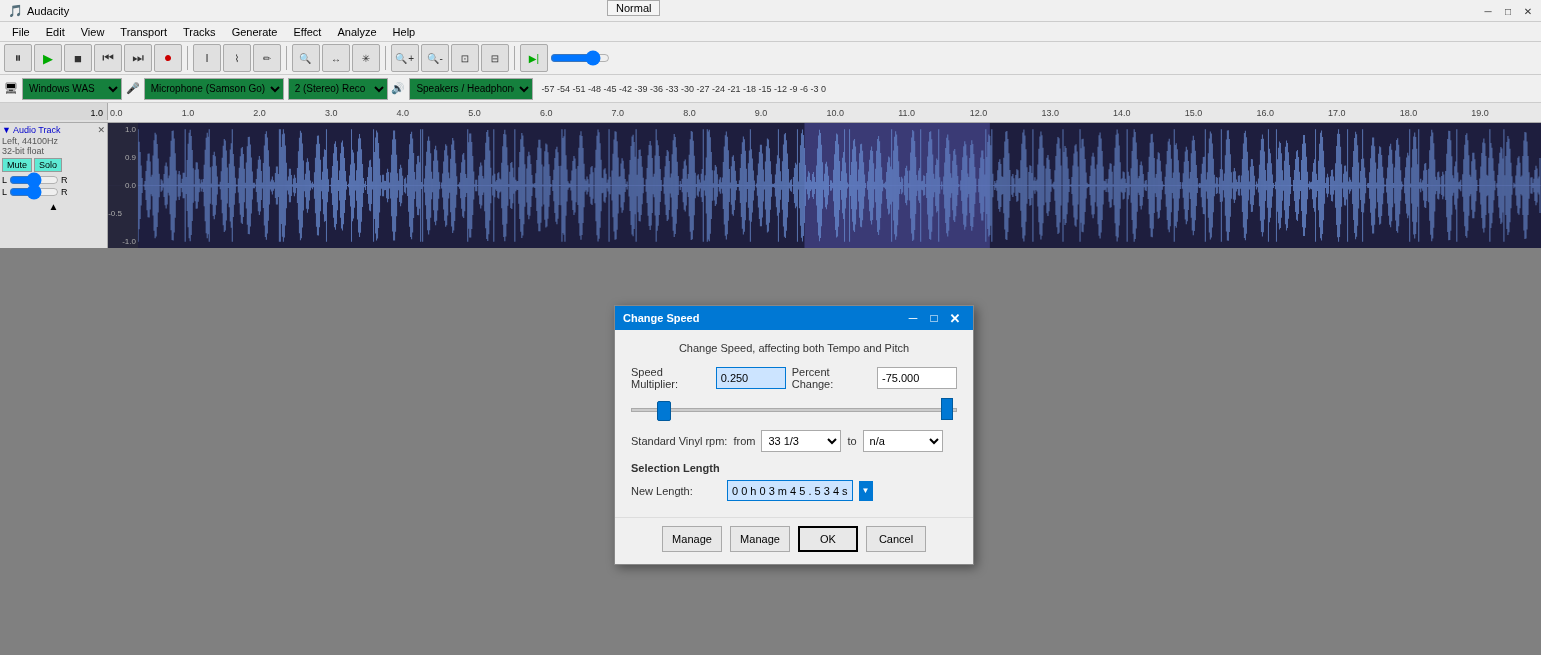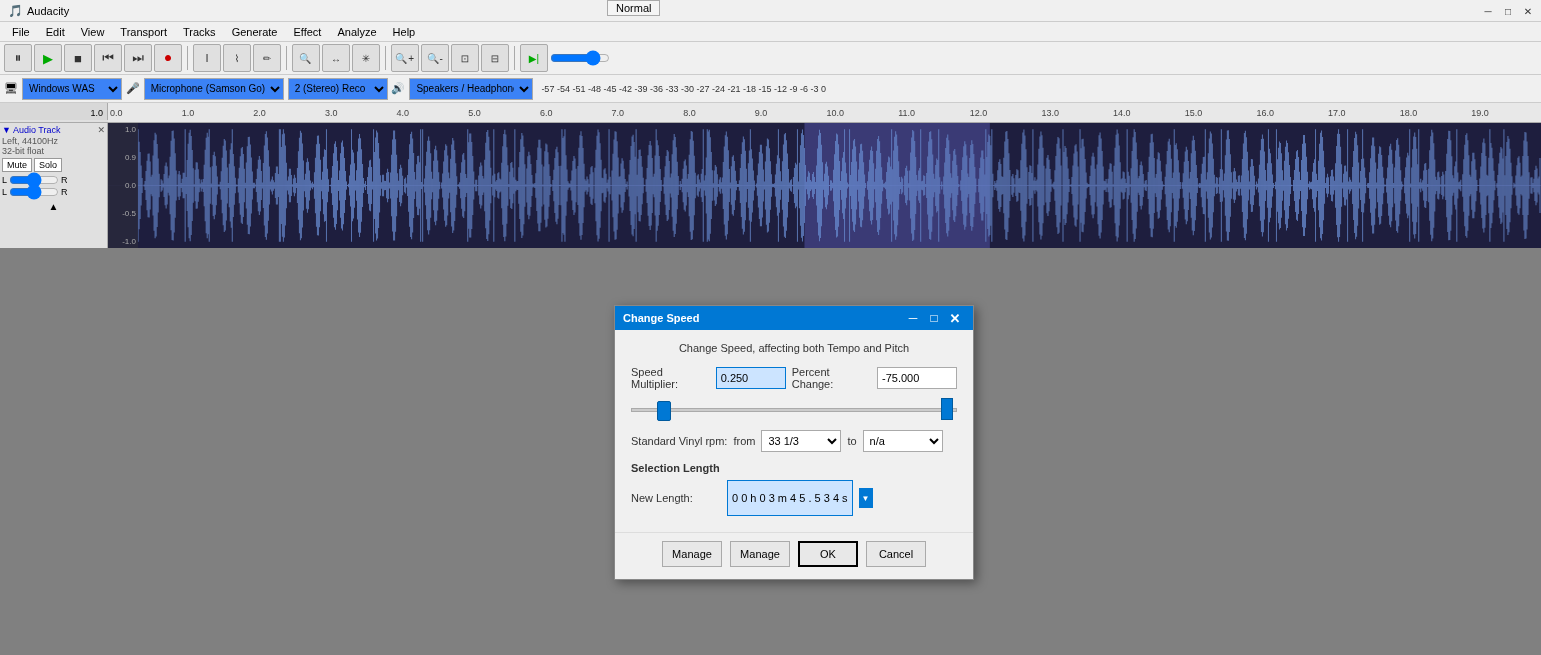--- a/index.html
+++ b/index.html
@@ -61,21 +61,21 @@
       display: flex;
       align-items: center;
       padding: 2px 4px;
       border-bottom: 1px solid #ccc;
       gap: 4px;
     }
     .device-select {
       height: 22px;
       font-size: 10px;
       border: 1px solid #aaa;
-      background: #3b82f6;
+      background: #15803d;
       padding: 0 2px;
     }
 
     
     #ruler {
       height: 20px;
       background: #e8e8e8;
       border-bottom: 1px solid #ccc;
       display: flex;
       align-items: flex-end;
@@ -98,21 +98,21 @@
       flex-direction: column;
       padding: 2px;
     }
     .track-header {
       display: flex;
       align-items: center;
       justify-content: space-between;
       font-size: 10px;
       margin-bottom: 1px;
     }
-    .track-btn { font-size: 9px; padding: 1px 4px; background: #ffffff; border: 1px solid #999; cursor: pointer; }
+    .track-btn { font-size: 9px; padding: 1px 4px; background: #5eead4; border: 1px solid #999; cursor: pointer; }
 
     #waveform-area {
       flex: 1;
       background: #1a1a3a;
       position: relative;
       overflow: hidden;
     }
     #change-speed-dialog {
       position: fixed;
       left: 614px;
@@ -222,21 +222,21 @@
       height: 20px;
       border: 1px solid #0078d4;
       background: #cce4ff;
       padding: 2px 4px;
       font-size: 11px;
       min-width: 120px;
       display: flex;
       align-items: center;
     }
     .new-length-value {
-      height: 36px;
+      height: 21px;
       border: 1px solid #0078d4;
       background: #cce4ff;
       padding: 2px 4px;
       font-size: 11px;
       min-width: 120px;
       display: flex;
       align-items: center;
     }
     .length-dropdown { width: 14px; height: 20px; background: #0078d4; border: none; cursor: pointer; color: white; display: flex; align-items: center; justify-content: center; font-size: 8px; }
     .dialog-footer {
@@ -1802,21 +1802,21 @@
         <line x1="1426" x2="1426" y1="45.38843081392058" y2="79.61156918607942" stroke="#6688cc" stroke-width="1" opacity="0.8"></line>
         <line x1="1427" x2="1427" y1="55.56408423982042" y2="69.43591576017958" stroke="#6688cc" stroke-width="1" opacity="0.8"></line>
         <line x1="1428" x2="1428" y1="53.41011996428466" y2="71.58988003571534" stroke="#6688cc" stroke-width="1" opacity="0.8"></line>
         <line x1="1429" x2="1429" y1="35.042229159010304" y2="89.9577708409897" stroke="#6688cc" stroke-width="1" opacity="0.8"></line>
       </svg>
     
     <div style="position:absolute; left:0; top:0; bottom:0; width:30px; background:rgba(40,40,60,0.9); display:flex; flex-direction:column; justify-content:space-between; padding:2px 0;">
       <span style="font-size:8px; color:#aaa; text-align:right; padding-right:2px;">1.0</span>
       <span style="font-size:8px; color:#aaa; text-align:right; padding-right:2px;">0.9</span>
       <span style="font-size:8px; color:#aaa; text-align:right; padding-right:2px;">0.0</span>
-      <span style="font-size:8px; color:#aaa; text-align:right; padding-right:2px;">-0.5</span>
+      <span style="font-size:8px; color:#aaa; text-align:right; padding-right:16px;">-0.5</span>
       <span style="font-size:8px; color:#aaa; text-align:right; padding-right:2px;">-1.0</span>
     </div>
   </div>
 </div>
 
 <div style="flex:1; background:#808080; min-height:160px;"></div>
 
 <div id="change-speed-dialog">
 
   <div class="dialog-titlebar">

